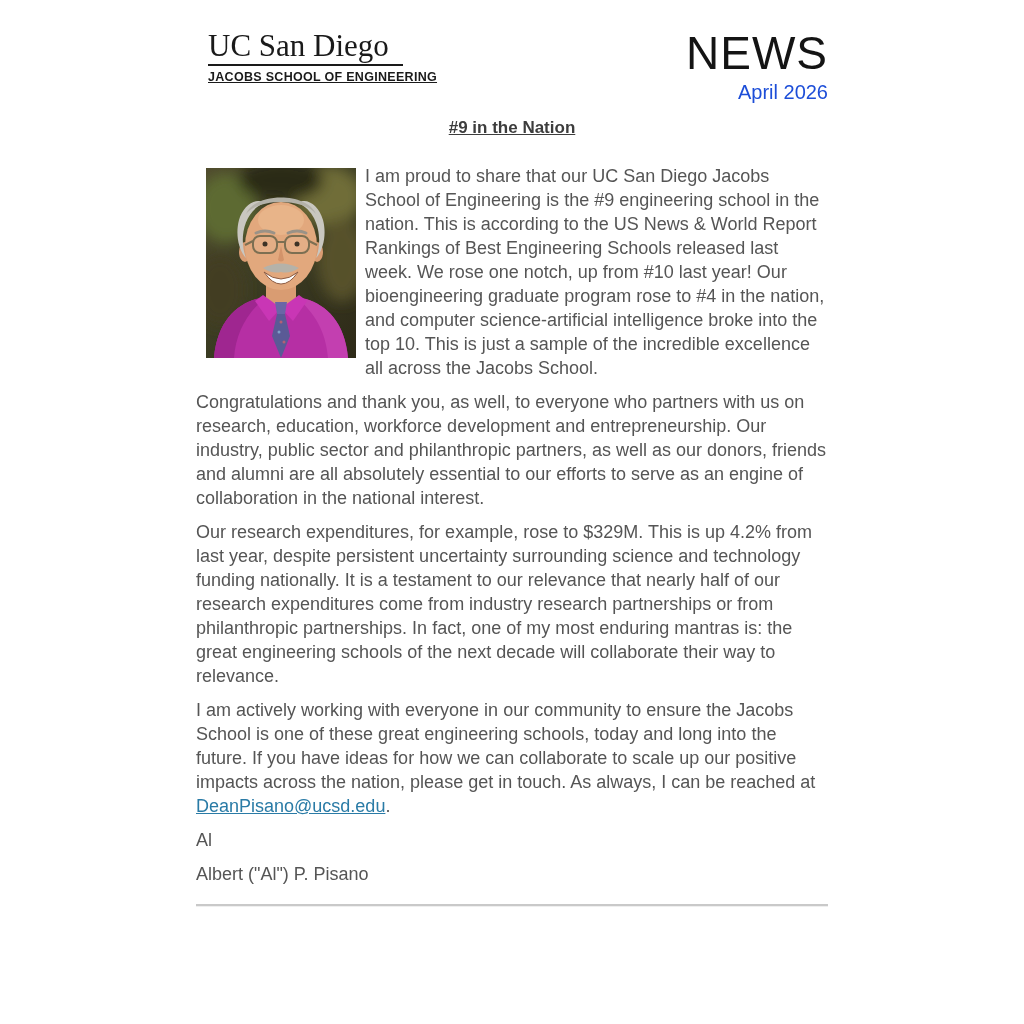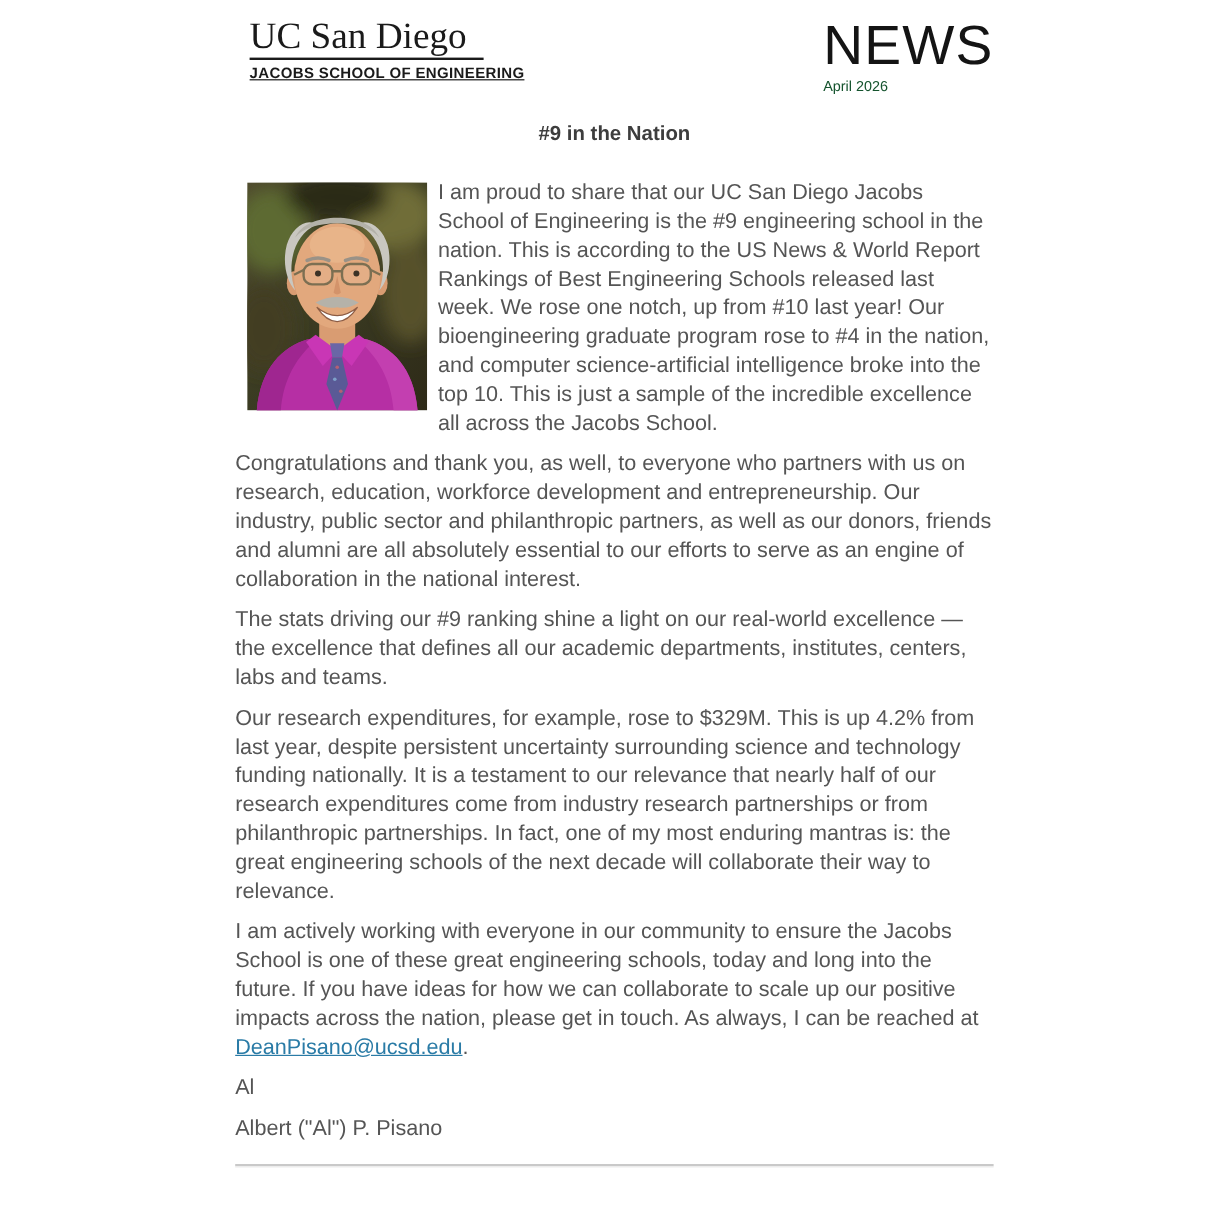--- a/index.html
+++ b/index.html
@@ -12,21 +12,21 @@
     height: 1024px;
     overflow: hidden;
     font-family: "Liberation Sans", sans-serif;
   }
   .content {
     width: 632px;
     margin: 0 auto;
   }
   
   .header {
-    padding-top: 14px;
+    padding-top: 30px;
     height: 72px;
     display: flex;
     justify-content: space-between;
     align-items: flex-start;
   }
   .logo { margin-left: 12px; }
   .logo-wordmark {
     font-family: "Liberation Serif", serif;
     font-size: 31px;
     line-height: 1;
@@ -36,39 +36,40 @@
     border-bottom: 2px solid #1a1a1a;
   }
   .logo-sub {
     font-size: 12.5px;
     font-weight: bold;
     letter-spacing: 0.3px;
     color: #1a1a1a;
     margin-top: 4px;
     text-decoration: underline;
   }
-  .masthead { }
+  .masthead { text-align: right; }
   .news {
     font-size: 46px;
     line-height: 1;
     letter-spacing: 1px;
     color: #141414;
   }
   .issue-date {
-    font-size: 12px;
-    color: #14532d;
+    font-size: 20px;
+    color: #1d4ed8;
     margin-top: 5px;
   }
   
   .title {
     font-size: 17px;
     font-weight: bold;
     color: #3d3d3d;
     text-align: center;
     margin: 16px 0 26px 0;
+    text-decoration: underline;
   }
   .article {
     font-size: 18px;
     line-height: 24px;
     color: #555555;
   }
   .article p { margin: 0 0 10px 0; }
   .photo {
     float: left;
     width: 150px;
@@ -159,21 +160,20 @@
         <circle cx="59" cy="76" r="2.5" fill="#3c3226"></circle>
         <circle cx="91" cy="76" r="2.5" fill="#3c3226"></circle>
         <path d="M75,78 L72,92 Q75,95 78,92 Z" fill="#d3936a"></path>
         <path d="M57,100 Q75,91 93,100 Q84,106 75,104 Q66,106 57,100 Z" fill="#b5b2a9"></path>
         <path d="M58,104 Q75,118 92,104 Q84,116 75,116 Q66,116 58,104 Z" fill="#ffffff" stroke="#8c5c44" stroke-width="1"></path>
       </svg>
     </div>
 
     <p>I am proud to share that our UC San Diego Jacobs School of Engineering is the #9 engineering school in the nation. This is according to the US News &amp; World Report Rankings of Best Engineering Schools released last week. We rose one notch, up from #10 last year! Our bioengineering graduate program rose to #4 in the nation, and computer science-artificial intelligence broke into the top 10. This is just a sample of the incredible excellence all across the Jacobs School.</p>
     <p>Congratulations and thank you, as well, to everyone who partners with us on research, education, workforce development and entrepreneurship. Our industry, public sector and philanthropic partners, as well as our donors, friends and alumni are all absolutely essential to our efforts to serve as an engine of collaboration in the national interest.</p>
-    <p>The stats driving our #9 ranking shine a light on our real-world excellence — the excellence that defines all our academic departments, institutes, centers, labs and teams.</p>
     <p>Our research expenditures, for example, rose to $329M. This is up 4.2% from last year, despite persistent uncertainty surrounding science and technology funding nationally. It is a testament to our relevance that nearly half of our research expenditures come from industry research partnerships or from philanthropic partnerships. In fact, one of my most enduring mantras is: the great engineering schools of the next decade will collaborate their way to relevance.</p>
     <p><span>I am actively working with everyone in our community to ensure the Jacobs School is one of these great engineering schools, today and long into the future. If you have ideas for how we can collaborate to scale up our positive impacts across the nation, please get in touch. As always, I can be reached at </span><a class="email-link" href="#">DeanPisano@ucsd.edu</a><span>.</span></p>
     <p>Al</p>
     <p class="signature">
       </p>
       <div>Albert ("Al") P. Pisano</div>
     <p></p>
 
   </div>
 

